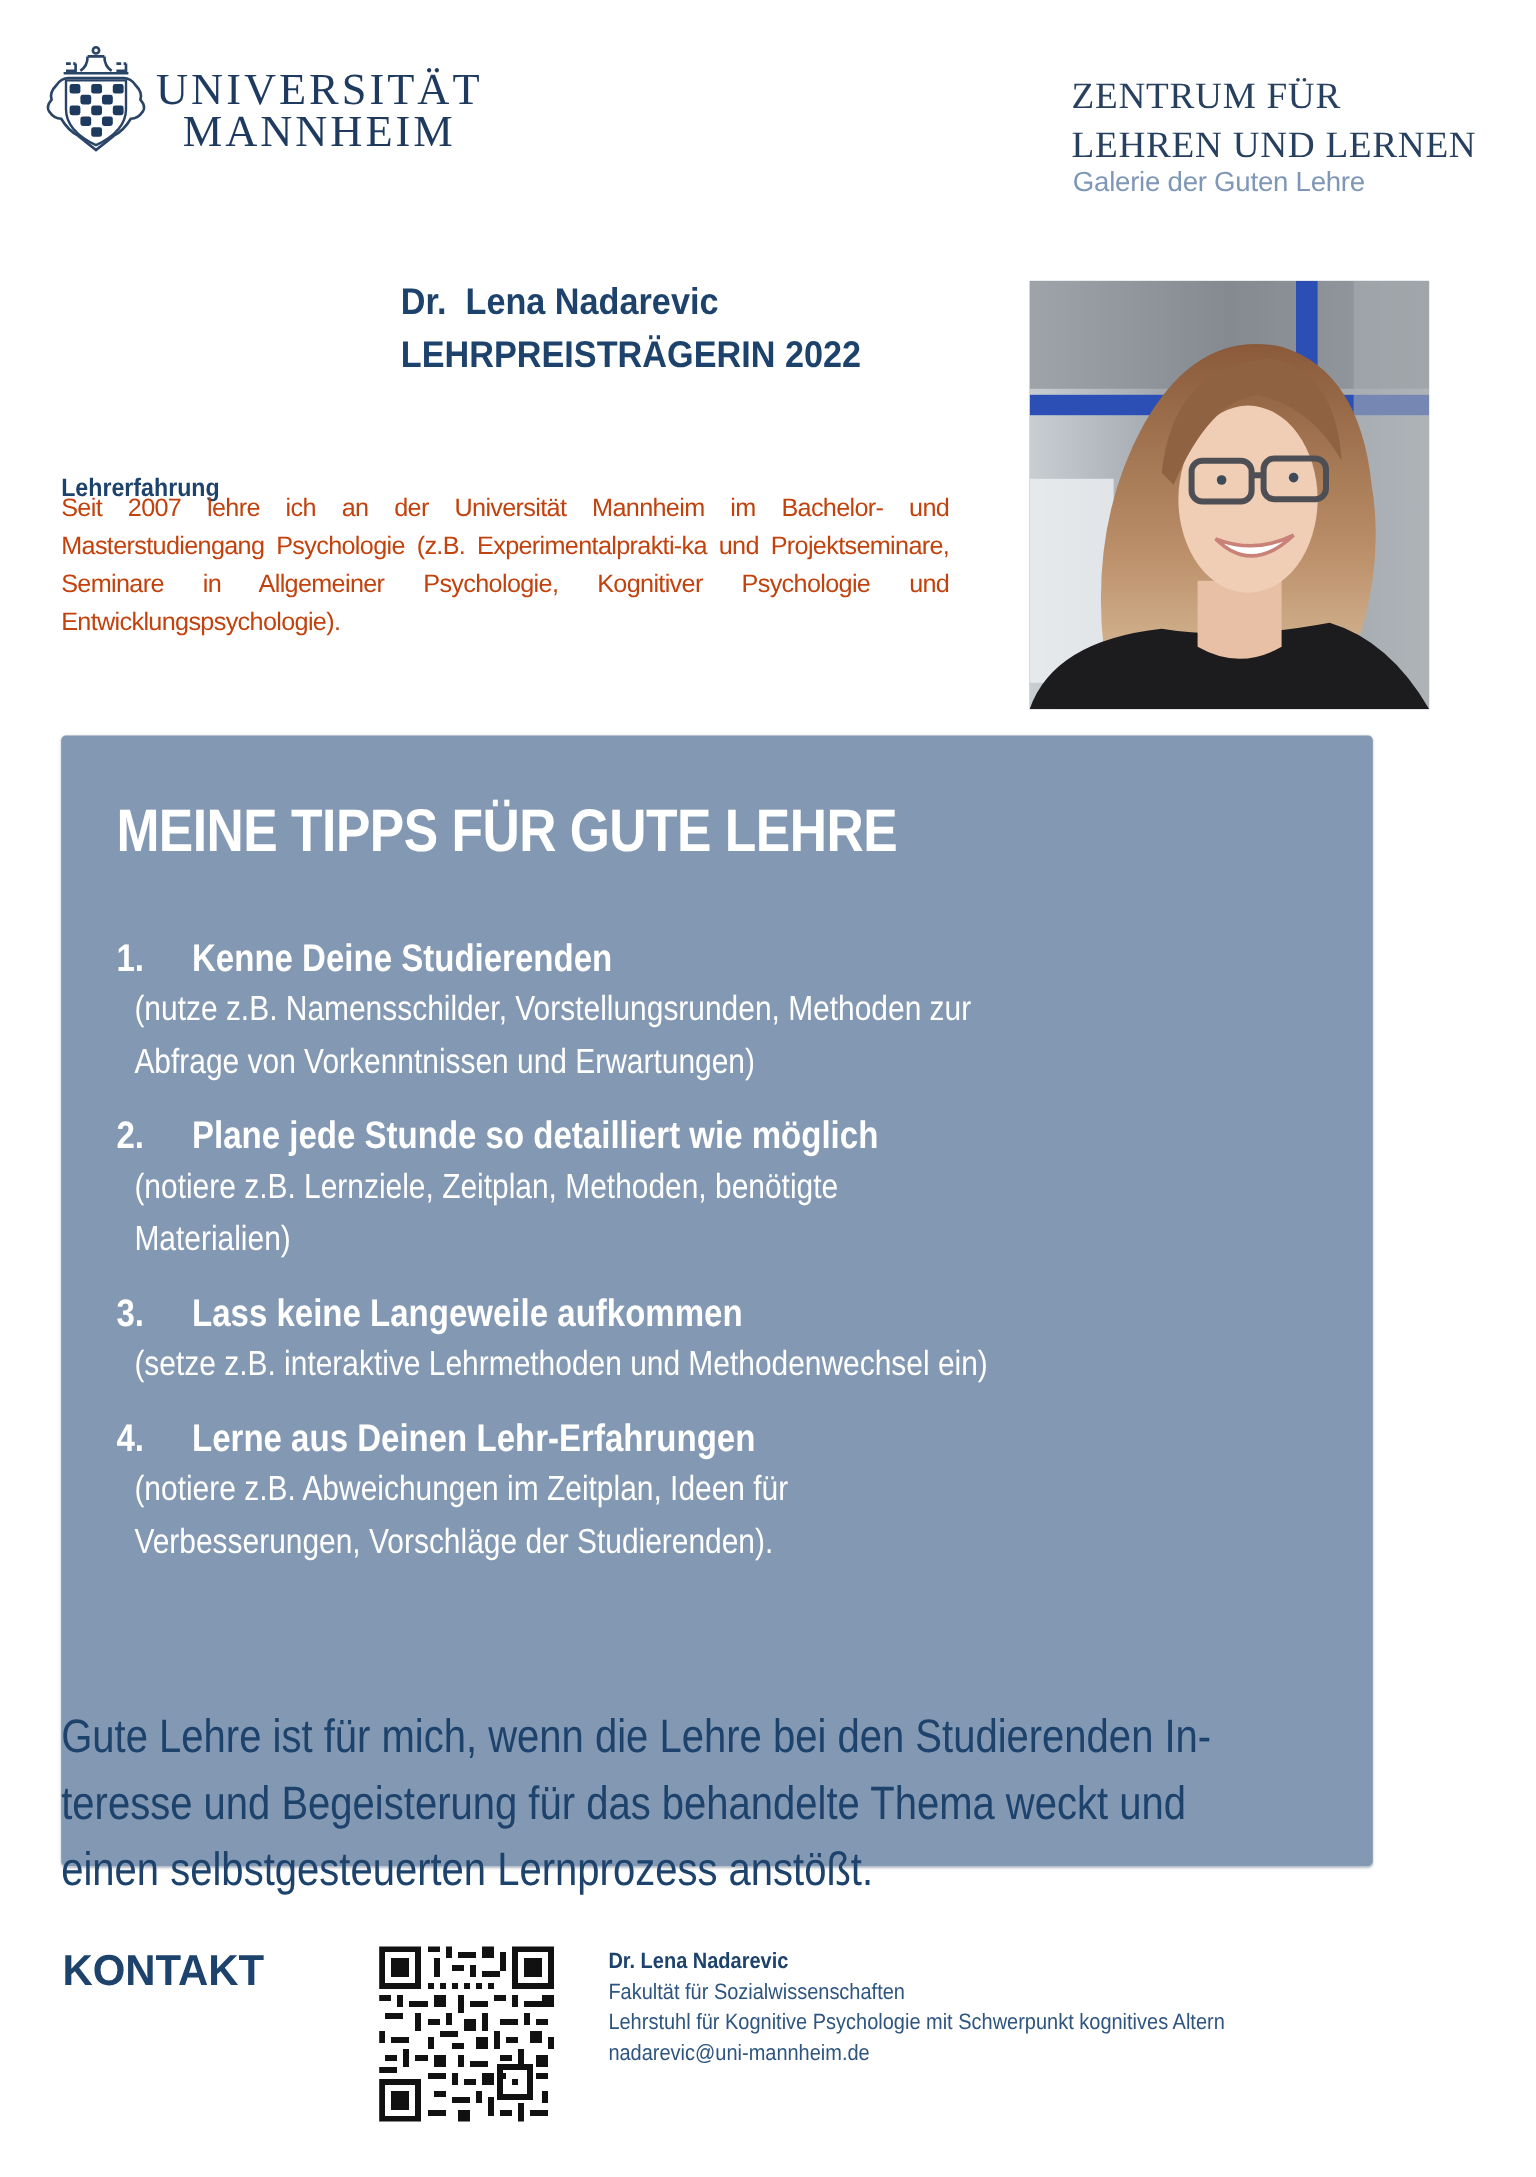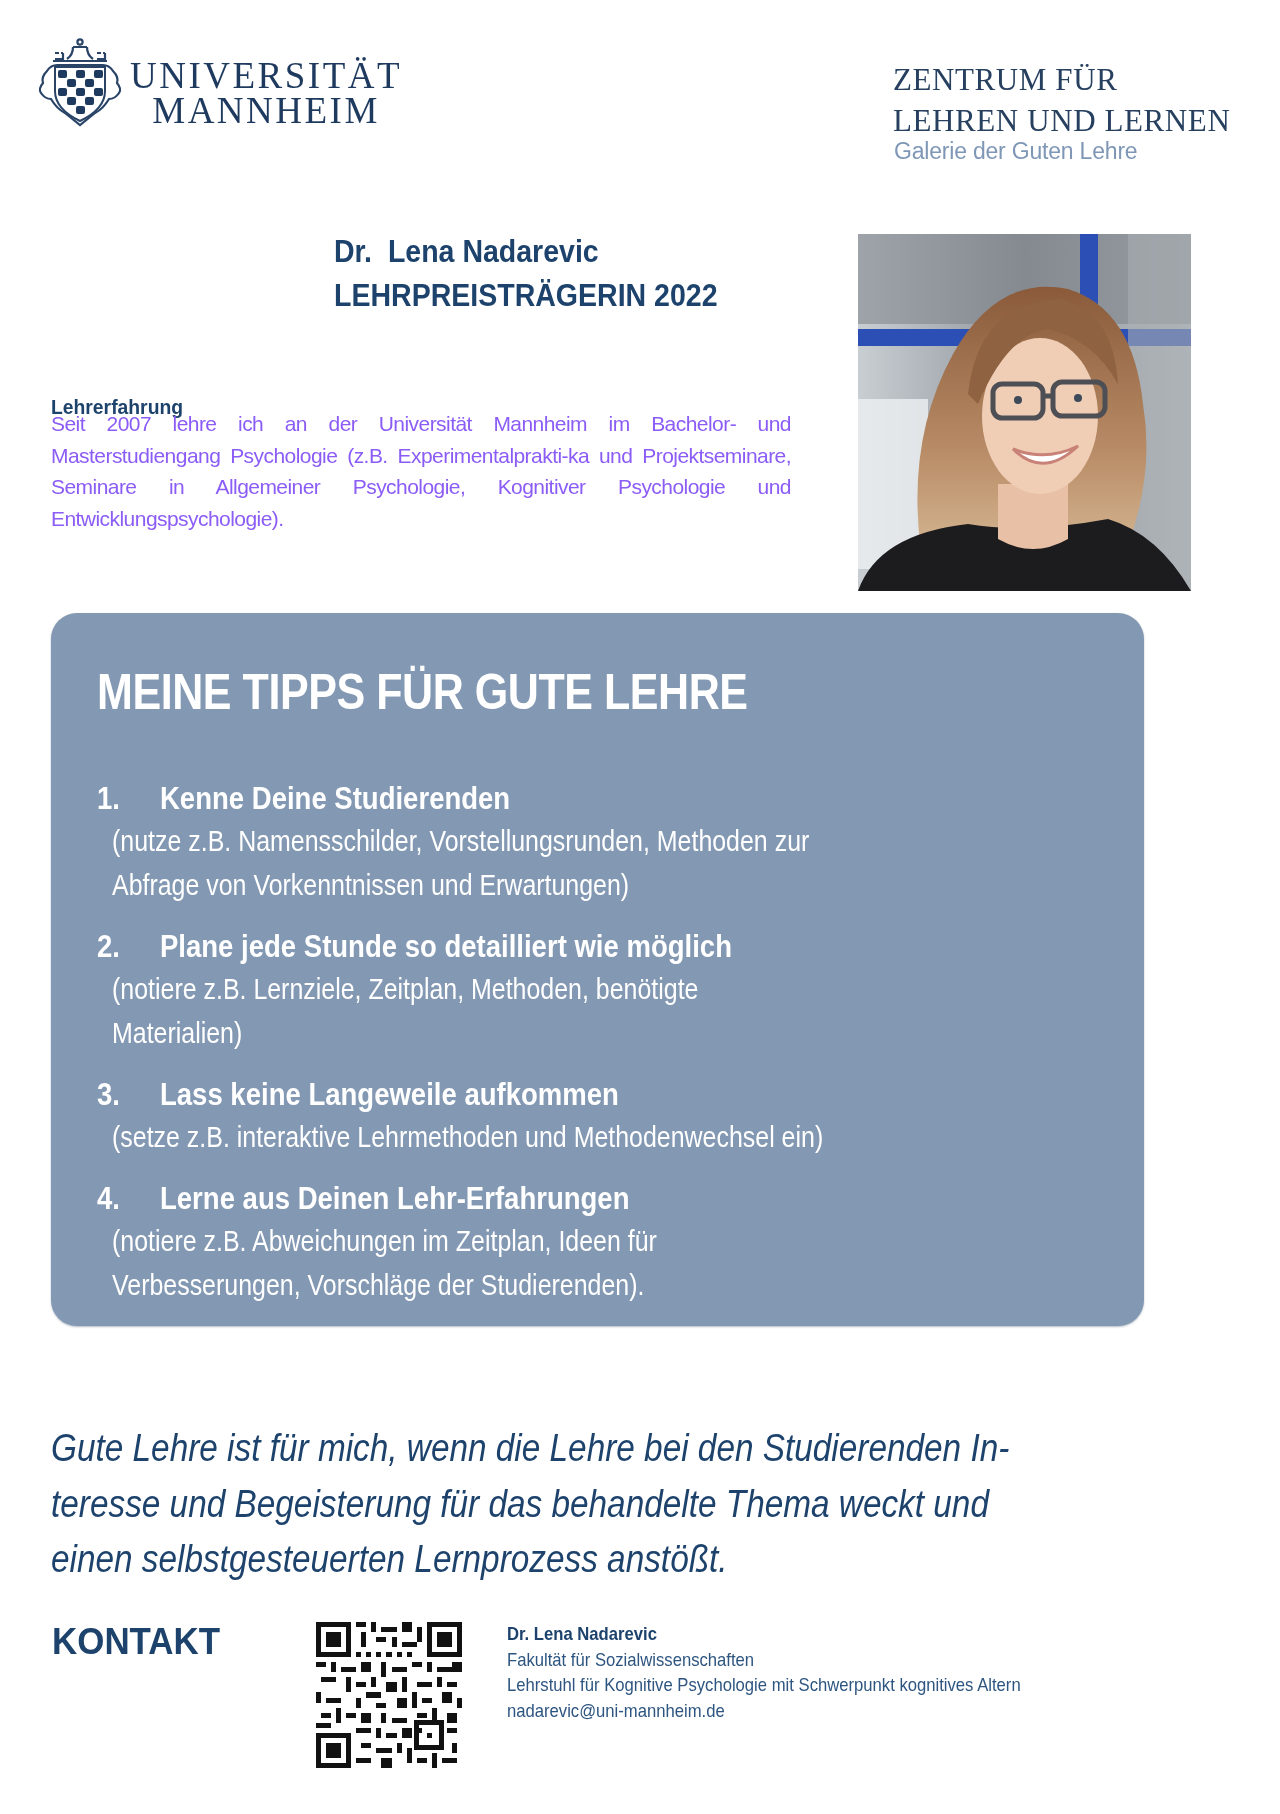--- a/index.html
+++ b/index.html
@@ -15,40 +15,40 @@
   .zll { left: 893px; top: 44px; font-family: "Liberation Serif", serif; color: #27405f;
          font-size: 31px; line-height: 41px; letter-spacing: 0.6px; margin-top: 15px; }
   .galerie { left: 894px; top: 138px; color: #7f97b6; font-size: 23px; font-weight: normal; letter-spacing: -0.2px; }
 
   
   .name { left: 334px; top: 230px; color: #1d436d; font-weight: bold; font-size: 31px; line-height: 44px; }
   .name .cond { transform: scaleX(0.92); }
 
   .exp-heading { left: 51px; top: 347px; color: #1d436d; font-weight: bold; font-size: 21px; margin-top: 48px; }
   .exp-heading .cond { transform: scaleX(0.92); }
-  .exp-text { left: 51px; top: 408px; width: 740px; color: #8b5cf6; font-size: 21px; line-height: 31.5px;
+  .exp-text { left: 51px; top: 408px; width: 740px; color: #c2410c; font-size: 21px; line-height: 31.5px;
               text-align: justify; text-align-last: left; letter-spacing: -0.55px; word-spacing: 1px; }
 
   .photo { left: 858px; top: 234px; width: 333px; height: 357px; overflow: hidden; background: #9aa3ab; }
 
   
-  .tips { left: 51px; top: 613px; width: 1093px; height: 713px; background: #8398b2;
-          border-radius: 26px; box-shadow: 0 1px 2px rgba(40,60,90,0.35); }
+  .tips { left: 51px; top: 613px; width: 1093px; height: 942px; background: #8398b2;
+          border-radius: 4px; box-shadow: 0 1px 2px rgba(40,60,90,0.35); }
   .tips-title { left: 46px; top: 50px; color: #ffffff; font-weight: bold; font-size: 50px; letter-spacing: -0.5px; }
   .tips-title .cond { transform: scaleX(0.86); }
   .tip { position: absolute; left: 46px; color: #ffffff; }
   .tip-head { font-weight: bold; font-size: 32px; line-height: 40px; position: relative; height: 40px; }
   .tip-head .num { position: absolute; left: 0; top: 0; }
   .tip-head .ttl { position: absolute; left: 63px; top: 0; }
   .tip-head .cond { transform: scaleX(0.86); }
   .tip-sub { margin-left: 15px; font-size: 29px; line-height: 44px; margin-top: 1px; }
   .tip-sub .cond { transform: scaleX(0.86); display: block; height: 44px; }
 
   
-  .quote { left: 51px; top: 1420px; color: #1d436d; font-style: italic; font-size: 39px; line-height: 55.5px; }
+  .quote { left: 51px; top: 1420px; color: #1d436d; font-size: 39px; line-height: 55.5px; }
   .quote .cond { transform: scaleX(0.855); display: block; height: 55.5px; }
 
   
   .kontakt { left: 52px; top: 1621px; color: #1d436d; font-weight: bold; font-size: 36px; }
   .kontakt .cond { transform: scaleX(0.97); }
   .qr { left: 316px; top: 1622px; width: 146px; height: 146px; }
   .contact { left: 507px; top: 1621px; color: #2d5580; font-size: 18.5px; line-height: 25.5px; }
   .contact .cond { transform: scaleX(0.9); display: block; height: 25.5px; }
   .contact .c-name { color: #1d436d; font-weight: bold; }
 </style>

